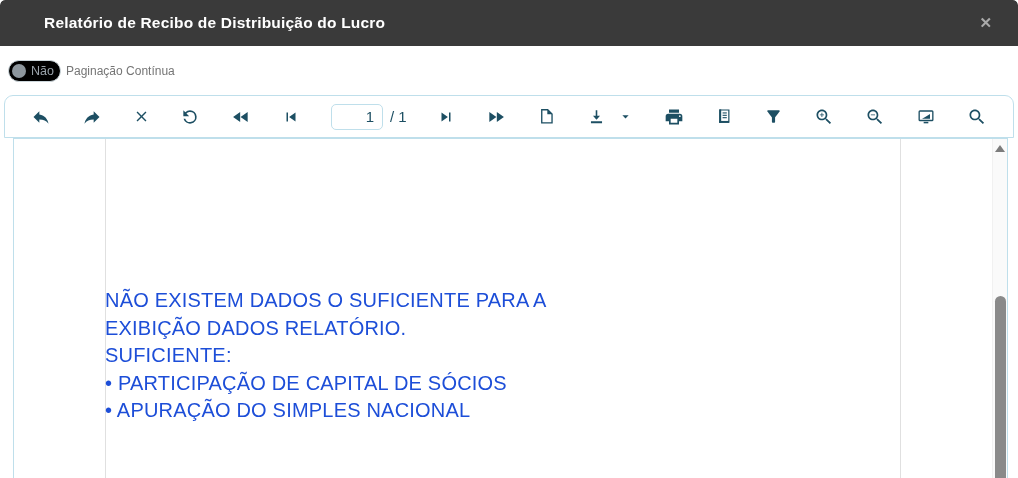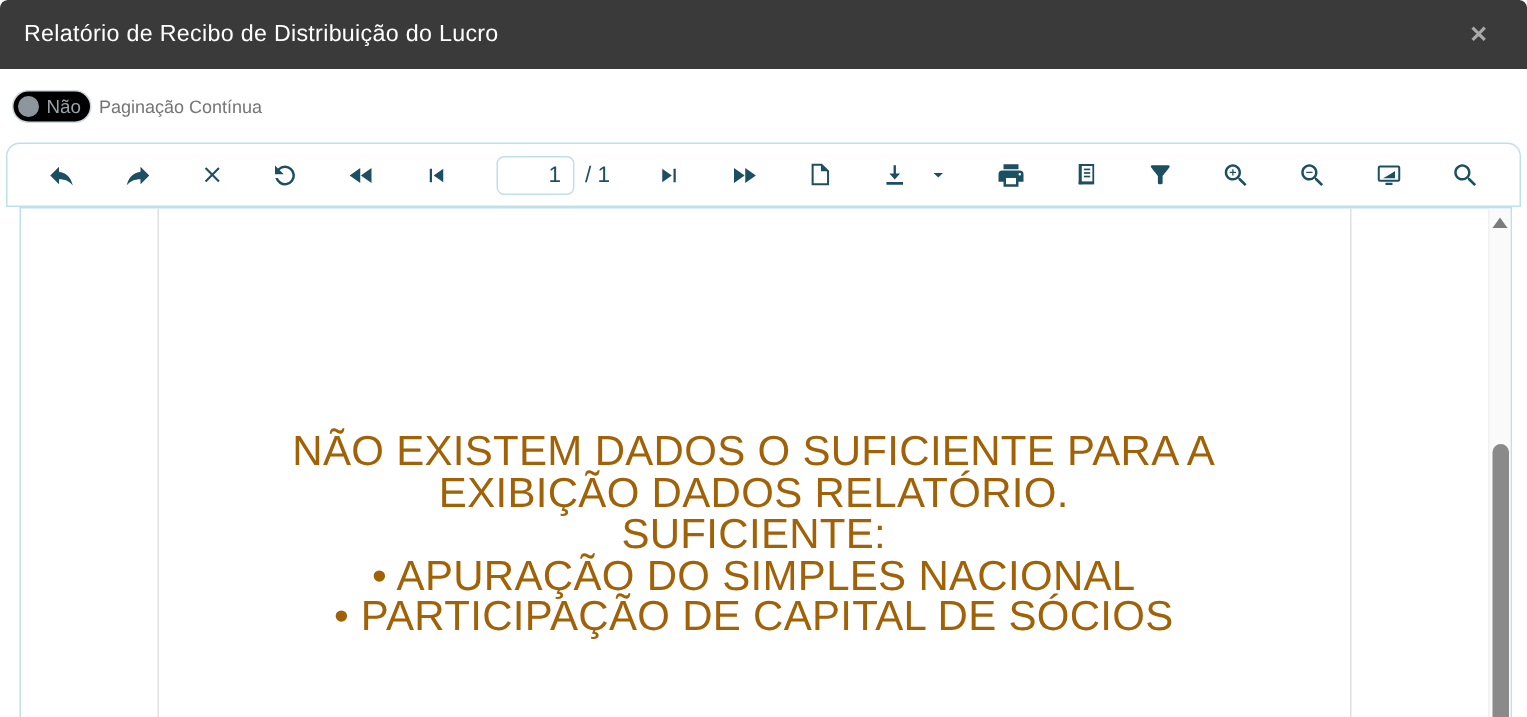--- a/index.html
+++ b/index.html
@@ -9,21 +9,21 @@
     background: #ffffff;
   }
   .modal { width: 1018px; height: 478px; background: #fff; border-radius: 5px 5px 0 0; overflow: hidden; }
 
   
   .modal-header {
     height: 46px; background: #3a3a3a; color: #fff;
     display: flex; align-items: center; padding: 0 16px;
     border-radius: 5px 5px 0 0;
   }
-  .modal-title { flex: 1; font-size: 15.5px; font-weight: normal; letter-spacing: 0.2px; }
+  .modal-title { flex: 1; font-size: 15.5px; font-weight: bold; letter-spacing: 0.2px; margin-left: 28px; }
   .close-btn { color: #a9a9a9; font-size: 15px; font-weight: bold; cursor: pointer; padding: 4px 10px; }
 
   
   .toggle-row { height: 49px; display: flex; align-items: center; padding: 0 8px; background: #fff; }
   .toggle-pill {
     width: 53px; height: 22px; border: 1px solid #cdd7dc; border-radius: 12px;
     display: flex; align-items: center; background: #000000; cursor: pointer; flex: none;
   }
   .toggle-knob { width: 14px; height: 14px; border-radius: 50%; background: #8d969d; margin-left: 3px; flex: none; }
   .toggle-state { color: #9aa3ab; font-size: 12.5px; margin-left: 5px; }
@@ -51,21 +51,21 @@
   .viewer {
     position: relative; margin: 0 10px 0 13px; height: 340px;
     border-left: 1px solid #bfdfeb; border-right: 1px solid #bfdfeb; border-top: 1px solid #bfdfeb;
     background: #fff; overflow: hidden;
   }
   .page-edge { position: absolute; top: 0; bottom: 0; width: 1px; background: #e0e0e0; }
   .page-edge.left { left: 91px; }
   .page-edge.right { left: 886px; }
   .report-message {
     position: absolute; left: 91px; width: 795px; top: 148px;
-    text-align: center; color: #a16207; font-size: 28px; line-height: 27.5px; letter-spacing: 0.2px;
+    color: #1d4ed8; font-size: 20px; line-height: 27.5px; letter-spacing: 0.2px;
   }
   
   .scrollbar {
     position: absolute; right: 0; top: 0; bottom: 0; width: 15px;
     background: #fafafa; border-left: 1px solid #f1f1f1;
   }
   .scroll-up-arrow {
     position: absolute; top: 6px; left: 50%; transform: translateX(-50%);
     width: 0; height: 0; border-left: 5px solid transparent; border-right: 5px solid transparent;
     border-bottom: 7px solid #7c7c7c; cursor: pointer;
@@ -220,22 +220,22 @@
   </div>
 
   <div class="viewer">
     <div class="page-edge left"></div>
     <div class="page-edge right"></div>
 
     <div class="report-message">
       <div>NÃO EXISTEM DADOS O SUFICIENTE PARA A</div>
       <div>EXIBIÇÃO DADOS RELATÓRIO.</div>
       <div>SUFICIENTE:</div>
+      <div>• PARTICIPAÇÃO DE CAPITAL DE SÓCIOS</div>
       <div>• APURAÇÃO DO SIMPLES NACIONAL</div>
-      <div>• PARTICIPAÇÃO DE CAPITAL DE SÓCIOS</div>
     </div>
 
     <div class="scrollbar">
       <div class="scroll-up-arrow"></div>
       <div class="scroll-thumb"></div>
     </div>
   </div>
 
 </div>
 

